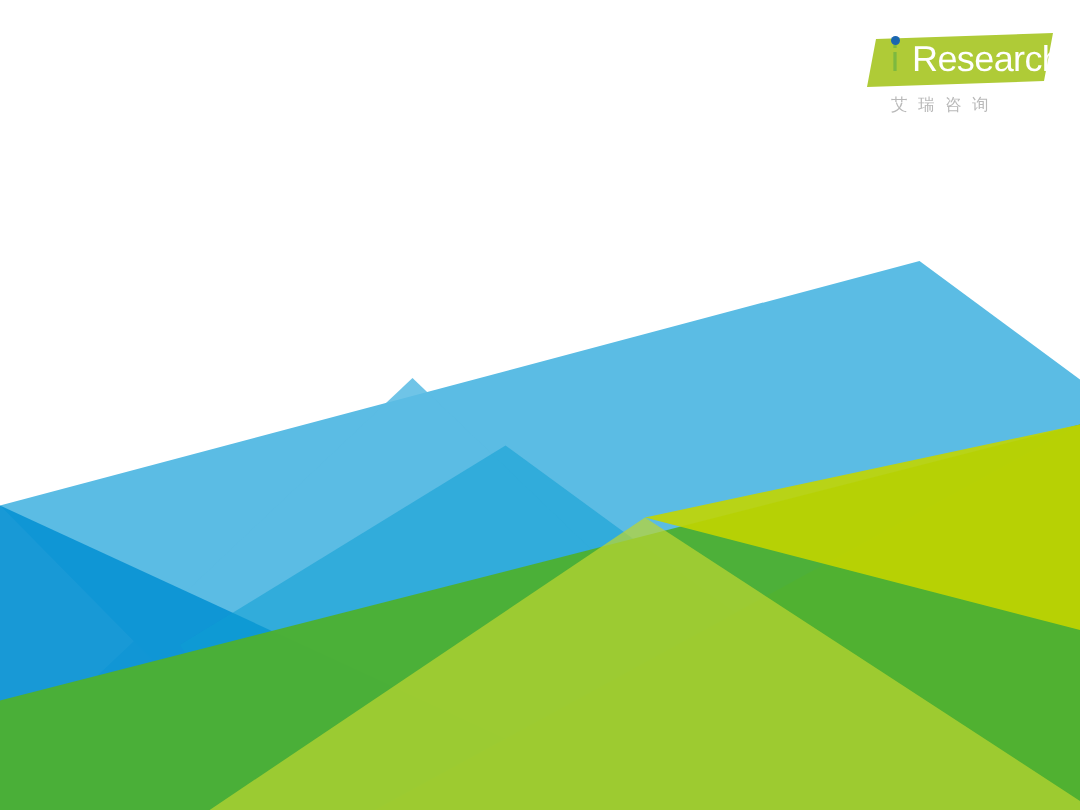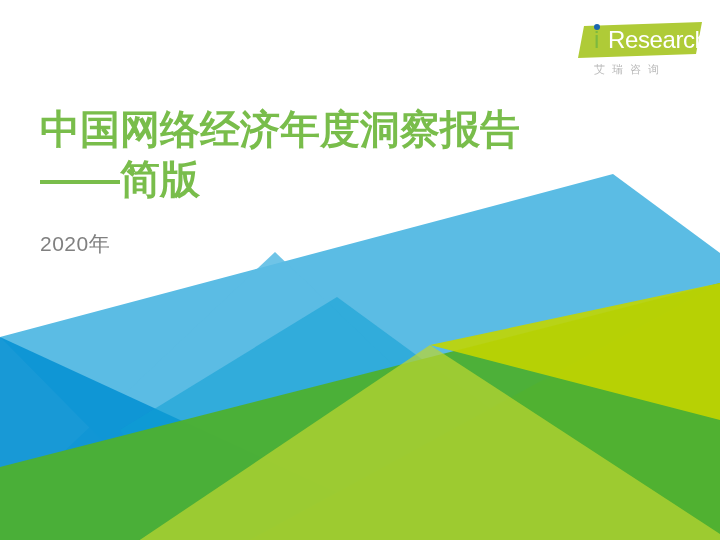--- a/index.html
+++ b/index.html
@@ -146,19 +146,14 @@
       <svg width="124" height="40" viewBox="0 0 124 40">
         <polygon points="6,4 124,0 118,32 0,36" fill="#AFCB37"></polygon>
       </svg>
       <span id="logo-dot"></span>
       <span id="logo-i">i</span>
       <span id="logo-wordmark">Research</span>
     </div>
     <div id="logo-cn">艾瑞咨询</div>
   </div>
 
-  <div id="title-block">
-    <h1 id="main-title">中国网络经济年度洞察报告
-——简版</h1>
-    <p id="subtitle">2020年</p>
-  </div>
 
 </div>
 
 </body></html>

